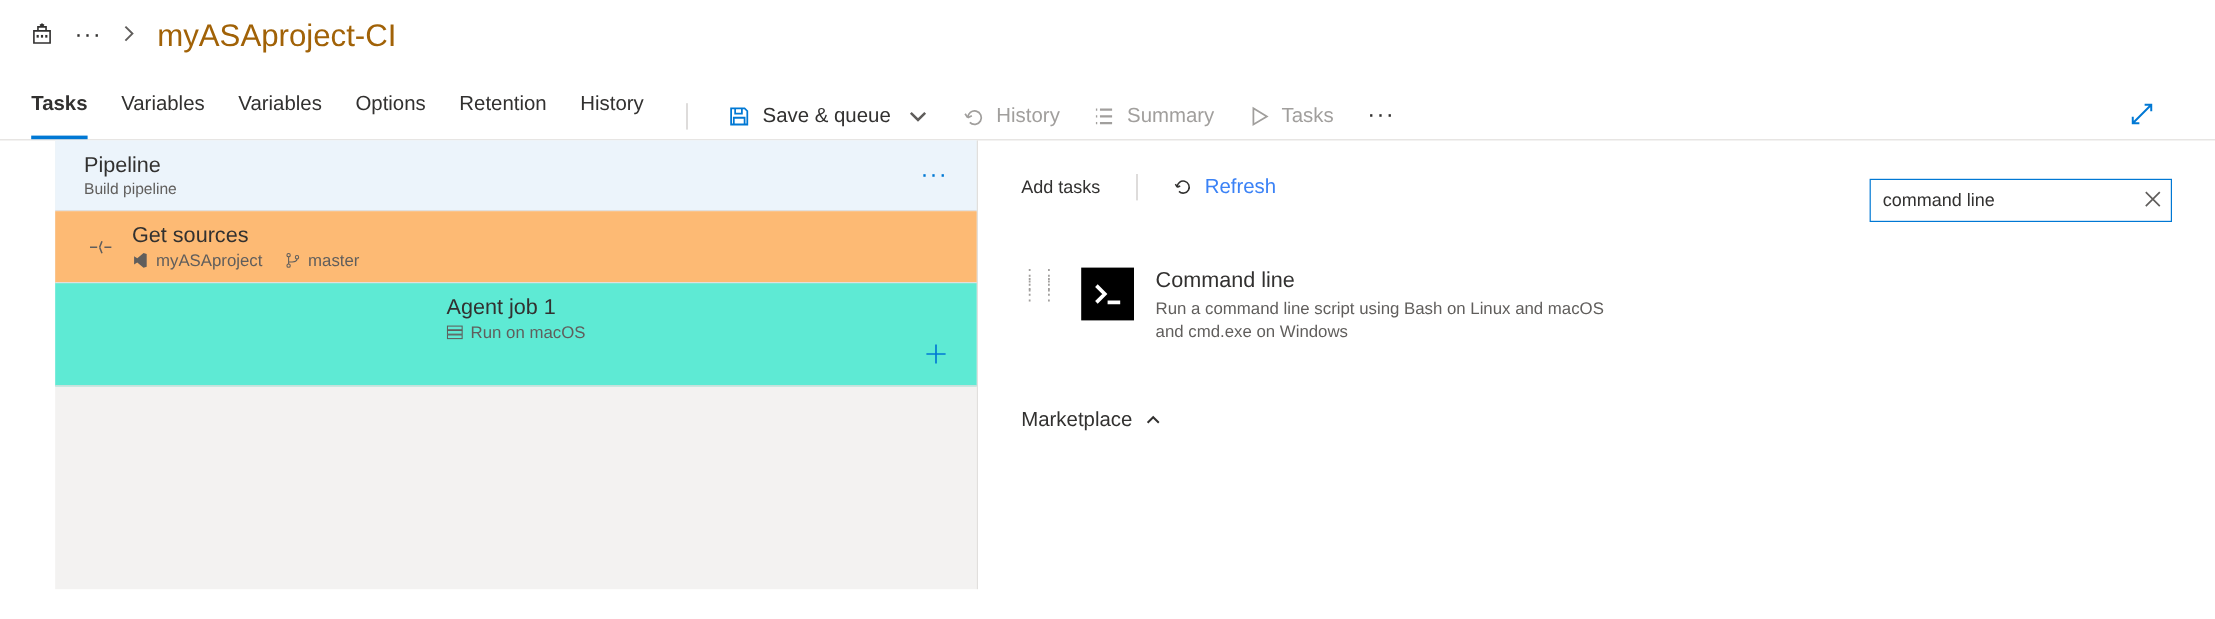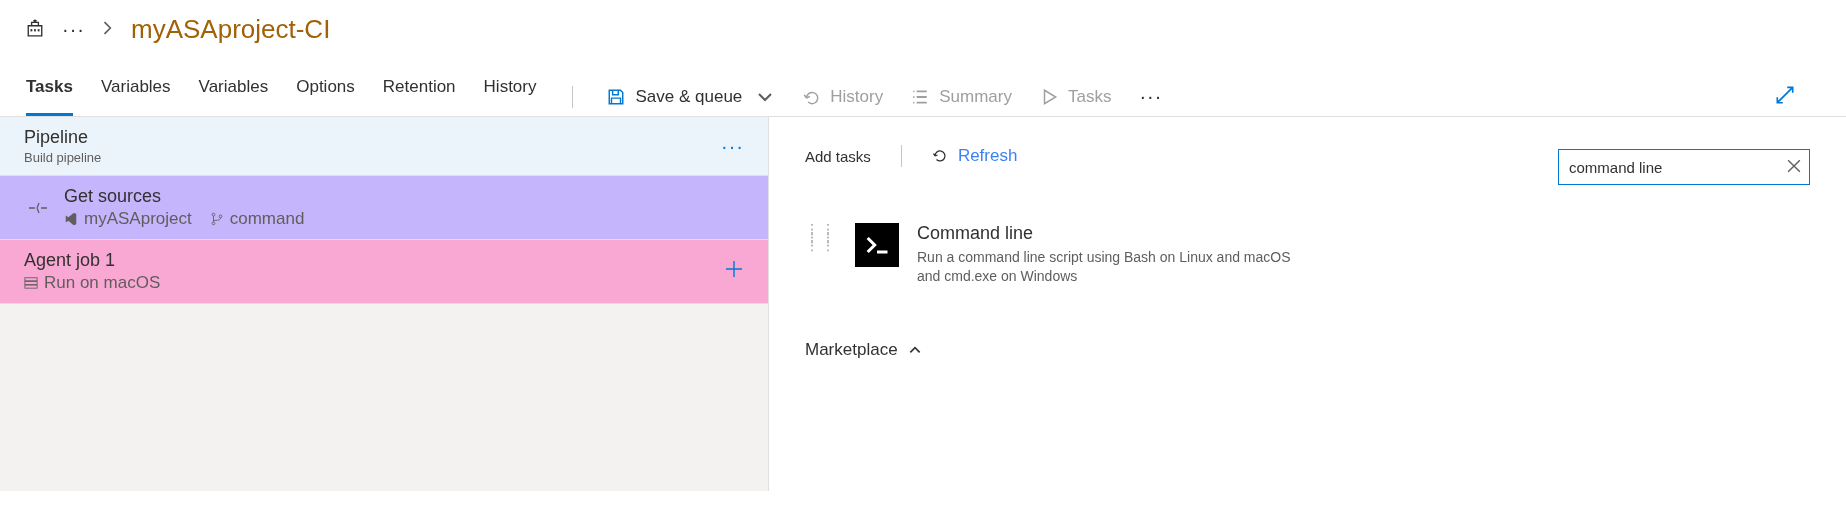--- a/index.html
+++ b/index.html
@@ -26,38 +26,38 @@
   .action svg { width: 18px; height: 18px; }
   .chev-down { margin-left: 4px; }
   .more-actions { font-size: 20px; letter-spacing: 1px; color: #323130; cursor: pointer; }
 
   .toolbar-right { margin-left: auto; padding-right: 24px; }
   .fullscreen-icon svg { width: 22px; height: 22px; stroke: #0078d4; fill: none; stroke-width: 1.5; }
 
   .hr { border: none; border-top: 1px solid #e1dfdd; }
 
   
-  .main { display: flex; height: calc(516px - 142px); }
+  .main { display: flex; height: calc(516px - 142px); padding-left: 46px; }
   .left { width: 768px; background: #f3f2f1; display: flex; flex-direction: column; }
   .right { flex: 1; padding: 28px 36px 0 36px; border-left: 1px solid #e1dfdd; position: relative; }
 
   
   .row { display: flex; align-items: center; padding: 10px 24px; border-bottom: 1px solid #e1dfdd; position: relative; }
   .row.pipeline { background: #ecf4fb; }
   .row .texts { display: flex; flex-direction: column; }
   .row .title { font-size: 18px; font-weight: 400; }
   .row .subtitle { font-size: 13px; color: #605e5c; margin-top: 2px; display: flex; align-items: center; gap: 18px; }
   .row .icon-area { width: 28px; display: flex; justify-content: center; margin-right: 12px; }
   .row .row-action { margin-left: auto; color: #0078d4; font-size: 22px; cursor: pointer; }
   .row .row-more { margin-left: auto; color: #0078d4; font-size: 20px; letter-spacing: 1px; cursor: pointer; }
 
-  .row.sources { background: #c4b5fd; }
-  .row.agent { background: #f9a8d4; }
-
-  .sub-inline { display: inline-flex; align-items: center; gap: 6px; color: #605e5c; font-size: 17px; }
+  .row.sources { background: #fdba74; }
+  .row.agent { background: #5eead4; flex-direction: column; }
+
+  .sub-inline { display: inline-flex; align-items: center; gap: 6px; color: #605e5c; font-size: 14px; }
   .sub-inline svg { width: 14px; height: 14px; }
 
   
   .right-header { display: flex; align-items: center; gap: 30px; }
   .right-title { font-size: 15px; font-weight: 400; }
   .rh-divider { width: 1px; height: 22px; background: #c8c6c4; }
   .refresh { display: flex; align-items: center; gap: 10px; color: #3b82f6; font-size: 17px; cursor: pointer; }
   .refresh svg { width: 16px; height: 16px; }
 
   .search-box { position: absolute; top: 32px; right: 36px; width: 252px; height: 36px; border: 1px solid #0078d4; display: flex; align-items: center; padding: 0 8px 0 10px; }
@@ -183,21 +183,21 @@
               </svg>
             <span>myASAproject</span>
           </span>
           <span class="sub-inline">
             <svg viewBox="0 0 16 16">
                 <circle cx="4" cy="3" r="1.6" fill="none" stroke="#605e5c"></circle>
                 <circle cx="4" cy="13" r="1.6" fill="none" stroke="#605e5c"></circle>
                 <circle cx="12" cy="5" r="1.6" fill="none" stroke="#605e5c"></circle>
                 <path d="M4 4.6v6.8M12 6.6c0 3-4 3-8 3" fill="none" stroke="#605e5c"></path>
               </svg>
-            <span>command</span>
+            <span>master</span>
           </span>
         </div>
       </div>
     </div>
 
     <div class="row agent">
       <div class="texts">
         <div class="title">Agent job 1</div>
         <div class="subtitle">
           <span class="sub-inline">

